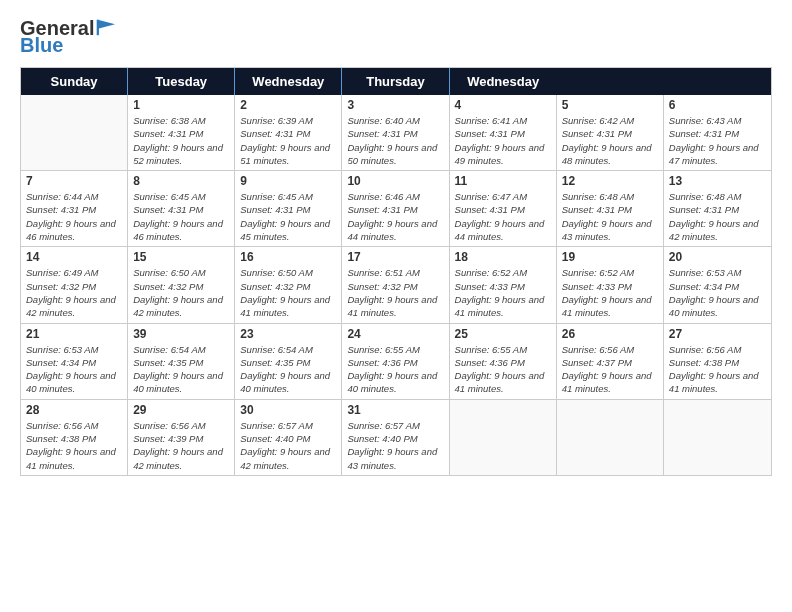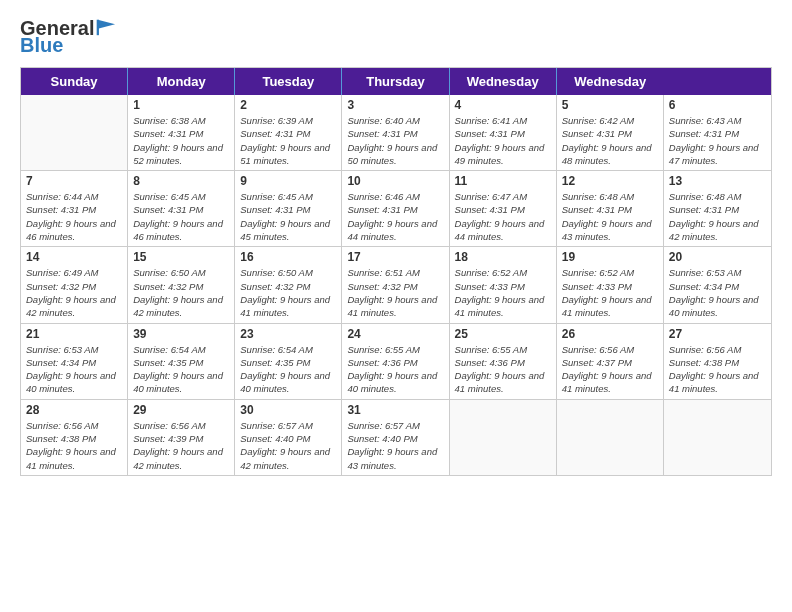--- a/index.html
+++ b/index.html
@@ -53,21 +53,21 @@
     }
     .calendar {
       flex: 1;
       display: flex;
       flex-direction: column;
       border: 1px solid #ccc;
     }
     .cal-header {
       display: grid;
       grid-template-columns: repeat(7, 1fr);
-      background: #4c1d95;
+      background: #0f172a;
     }
     .cal-header-cell {
       color: #fff;
       font-weight: bold;
       font-size: 13px;
       padding: 6px 4px;
       text-align: center;
       border-right: 1px solid #5599d8;
     }
     .cal-header-cell:last-child {
@@ -132,24 +132,23 @@
     </div>
     <div class="title-block">
       <div class="month-title"></div>
       <div class="subtitle"></div>
     </div>
   </div>
 
   <div class="calendar">
     <div class="cal-header">
     <div class="cal-header-cell">Sunday</div>
-        <div class="cal-header-cell">Monday</div>
         <div class="cal-header-cell">Tuesday</div>
+        <div class="cal-header-cell">Wednesday</div>
         <div class="cal-header-cell">Thursday</div>
-        <div class="cal-header-cell">Wednesday</div>
         <div class="cal-header-cell">Wednesday</div>
       </div>
     <div class="cal-body">
     <div class="cal-row">
           <div class="cal-cell empty"></div>
           <div class="cal-cell">
             <div class="day-num">1</div>
             <div class="day-info">Sunrise: 6:38 AM<br>Sunset: 4:31 PM<br>Daylight: 9 hours and 52 minutes.</div>
           </div>
           <div class="cal-cell">

